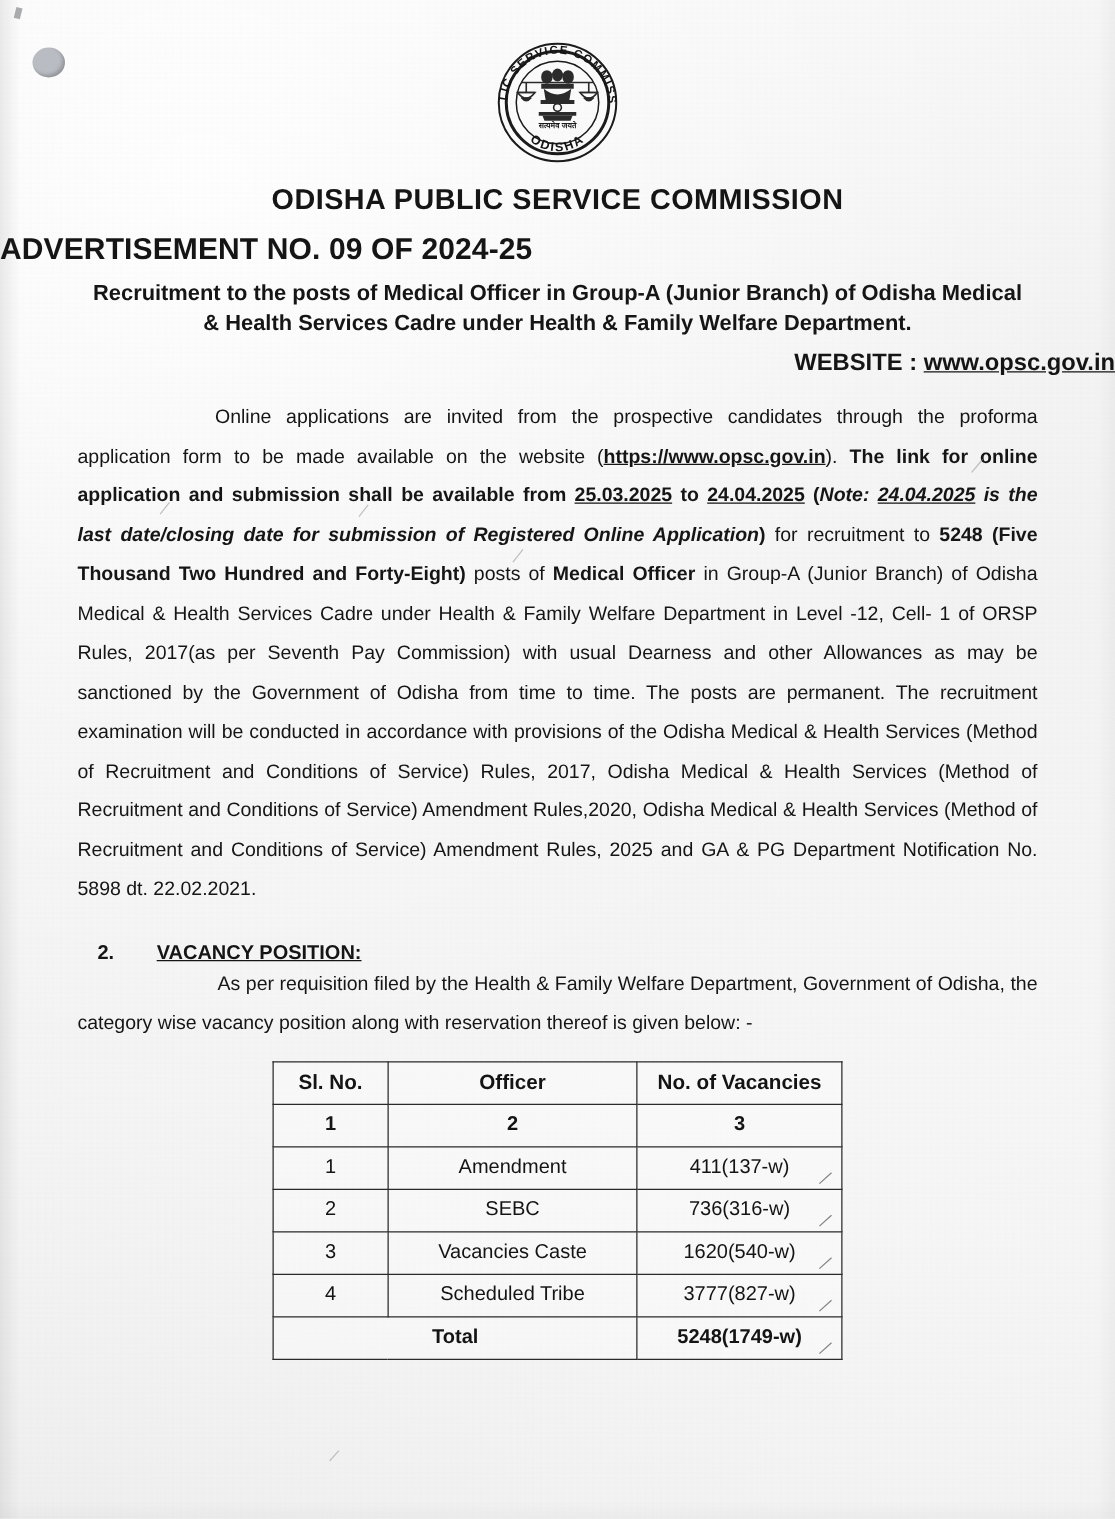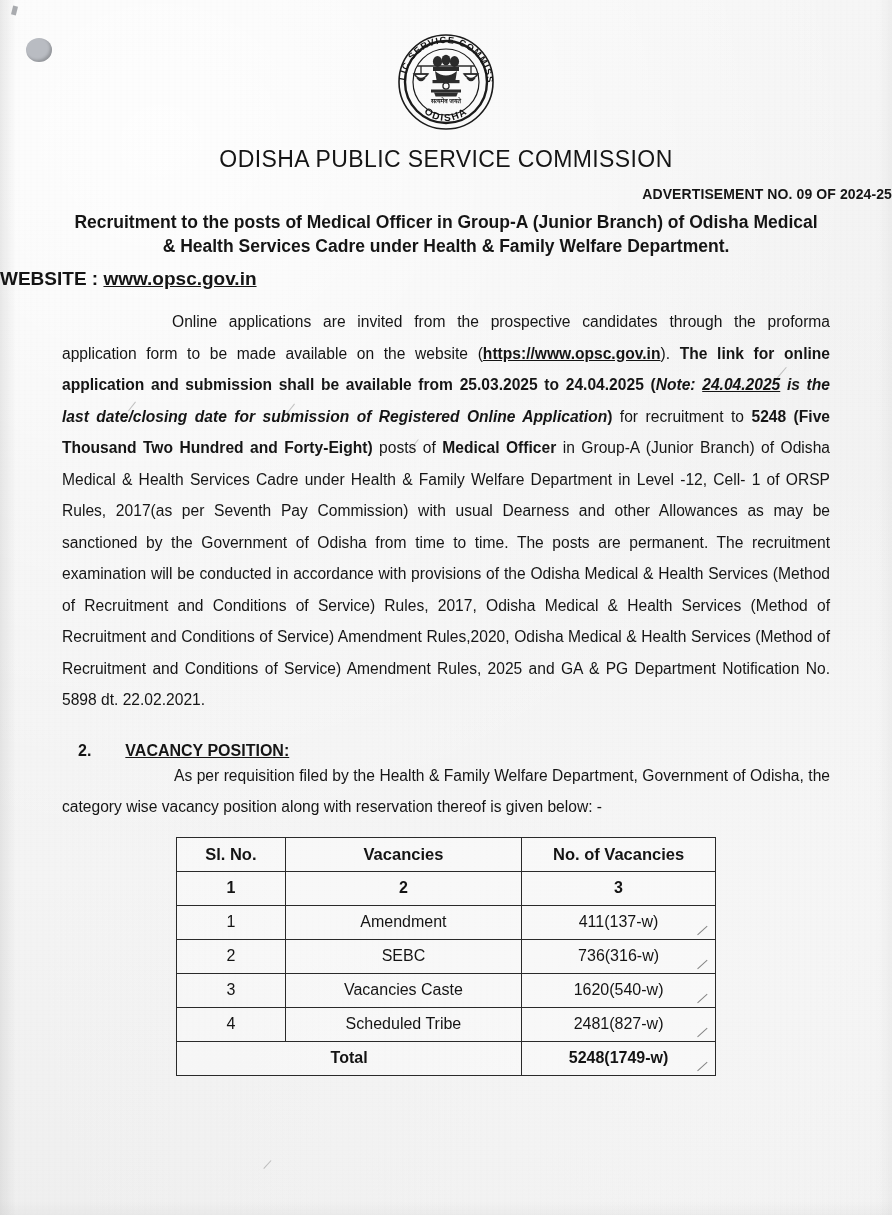--- a/index.html
+++ b/index.html
@@ -68,61 +68,61 @@
     justify-content: center;
     padding-top: 26px;
   }
   .emblem { display: block; }
 
   
   h1.org-title {
     margin: 8px 0 0 0;
     text-align: center;
     font-size: 23px;
-    font-weight: normal;
+    font-weight: bold;
     letter-spacing: 0.4px;
   }
   .adv-no {
     margin-top: 13px;
-    text-align: right;
-    font-size: 14px;
+    text-align: left;
+    font-size: 24px;
     font-weight: bold;
     letter-spacing: 0.1px;
   }
   .recruit-line {
     margin-top: 8px;
     text-align: center;
     font-size: 17.5px;
     font-weight: bold;
     line-height: 1.38;
     padding: 0 72px;
   }
   .website-line {
     margin-top: 10px;
-    text-align: left;
+    text-align: right;
     font-size: 19px;
     font-weight: bold;
   }
   .website-line .u { text-decoration: underline; }
 
   
   .body-wrap { padding: 0 62px; }
   p.para {
     margin: 0;
     font-size: 15.6px;
     line-height: 2.02;
     text-align: justify;
     text-justify: inter-word;
   }
   p.para.first { margin-top: 16px; }
   .indent { display: inline-block; width: 110px; }
   .indent-sm { display: inline-block; width: 112px; }
   b { font-weight: bold; }
   .u { text-decoration: underline; }
-  .bu { font-weight: bold; }
+  .bu { font-weight: bold; text-decoration: underline; }
   .biu { font-weight: bold; font-style: italic; text-decoration: underline; }
   .bi { font-weight: bold; font-style: italic; }
 
   
   .section-head {
     margin-top: 26px;
     padding-left: 16px;
     font-size: 16px;
     font-weight: bold;
     display: flex;
@@ -133,21 +133,21 @@
   .para-2 { margin-top: 16px; }
 
   
   .table-wrap {
     margin-top: 14px;
     display: flex;
     justify-content: center;
   }
   table.vacancy {
     border-collapse: collapse;
-    width: 540px;
+    width: 456px;
     background: rgba(255,255,255,0.35);
   }
   table.vacancy td, table.vacancy th {
     border: 1.6px solid #2a2a2a;
     text-align: center;
     font-size: 16px;
     font-weight: normal;
     padding: 6px 4px;
     height: 34px;
     color: #141414;
@@ -268,21 +268,21 @@
 
     <p class="para para-2">
       <span class="indent-sm"></span><span>As per requisition filed by the Health &amp; Family Welfare Department, Government of Odisha, the category wise vacancy position along with reservation thereof is given below: -</span>
     </p>
 
     <div class="table-wrap">
       <table class="vacancy">
         <thead>
           <tr>
             <th class="col-sl">Sl. No.</th>
-            <th class="col-cat">Vacancies</th>
+            <th class="col-cat">Officer</th>
             <th class="col-vac">No. of Vacancies</th>
           </tr>
         </thead>
         <tbody>
           <tr class="colnum">
             <td>1</td>
             <td>2</td>
             <td>3</td>
           </tr>
           <tr>
@@ -296,21 +296,21 @@
             <td class="cell-tick">736(316-w)</td>
           </tr>
           <tr>
             <td>3</td>
             <td>Vacancies Caste</td>
             <td class="cell-tick">1620(540-w)</td>
           </tr>
           <tr>
             <td>4</td>
             <td>Scheduled Tribe</td>
-            <td class="cell-tick">2481(827-w)</td>
+            <td class="cell-tick">3777(827-w)</td>
           </tr>
           <tr class="total">
             <td colspan="2">Total</td>
             <td class="cell-tick">5248(1749-w)</td>
           </tr>
         </tbody>
       </table>
     </div>
 
   </div>

